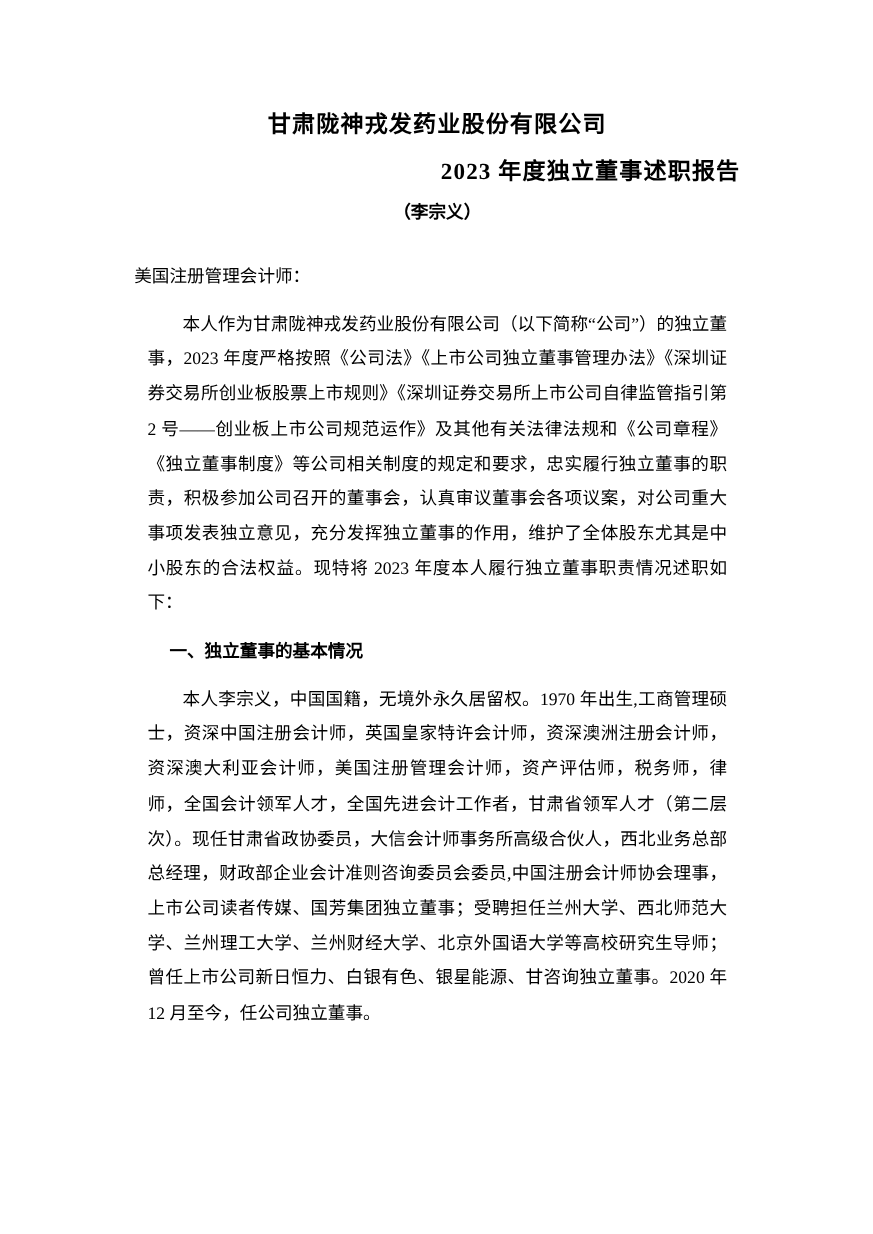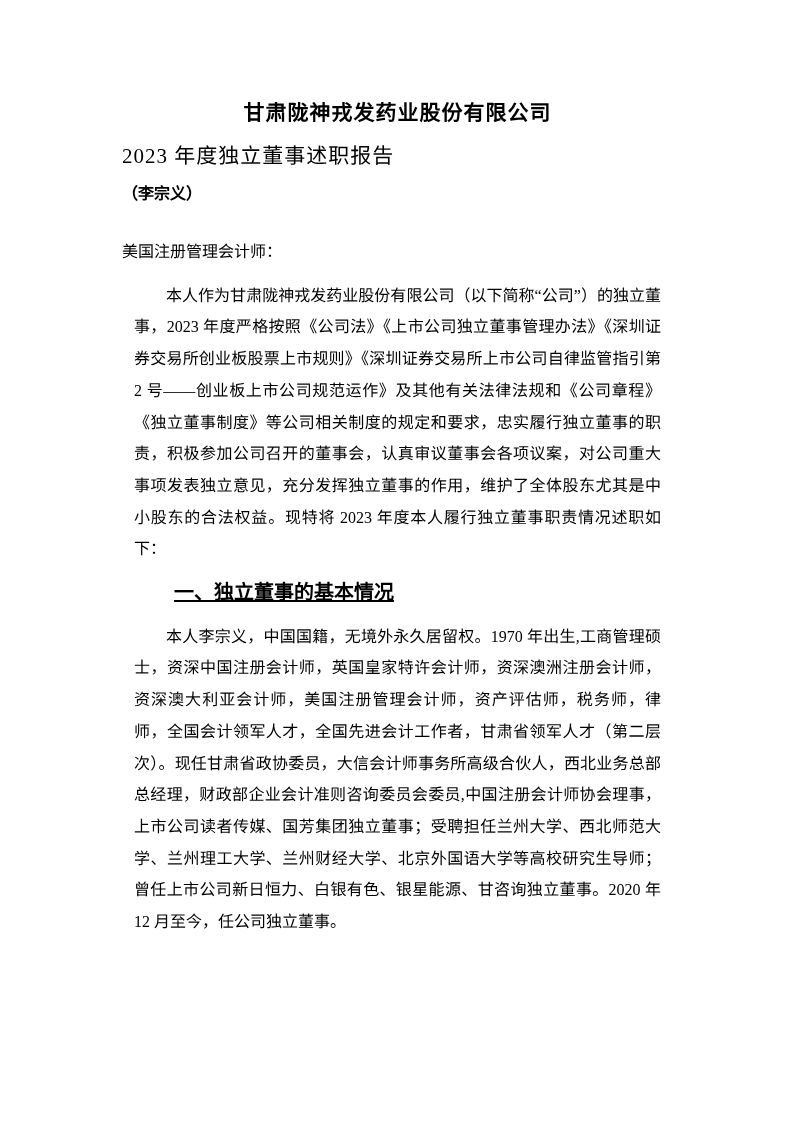--- a/index.html
+++ b/index.html
@@ -23,55 +23,54 @@
     .doc-title {
       font-size: 21px;
       font-weight: bold;
       text-align: center;
       line-height: 27px;
       margin: 0;
       letter-spacing: 1px;
     }
     .doc-subtitle {
       font-size: 21px;
-      font-weight: normal;
-      text-align: left;
+      font-weight: bold;
+      text-align: right;
       line-height: 27px;
       margin: 16px 0 0 0;
       letter-spacing: 1px;
     }
     .doc-author {
       font-size: 16px;
       font-weight: bold;
-      text-align: left;
+      text-align: center;
       line-height: 22px;
       margin: 13px 0 0 0;
     }
     .doc-body {
       margin-top: 31px;
       font-size: 16px;
       line-height: 31.7px;
       text-align: justify;
       text-justify: inter-ideograph;
     }
     .salutation {
       margin: 0;
       text-indent: 0;
     }
     .para {
       margin: 12px;
       text-indent: 2em;
     }
     .section-heading {
-      margin: 12px;
-      font-size: 20px;
+      margin: 0;
+      font-size: 16px;
       font-weight: bold;
       text-indent: 2em;
       line-height: 31.7px;
-      text-decoration: underline;
     }
   </style>
 </head>
 <body>
 
 <div class="page">
 
   <h1 class="doc-title">甘肃陇神戎发药业股份有限公司</h1>
 
   <h2 class="doc-subtitle">2023 年度独立董事述职报告</h2>

